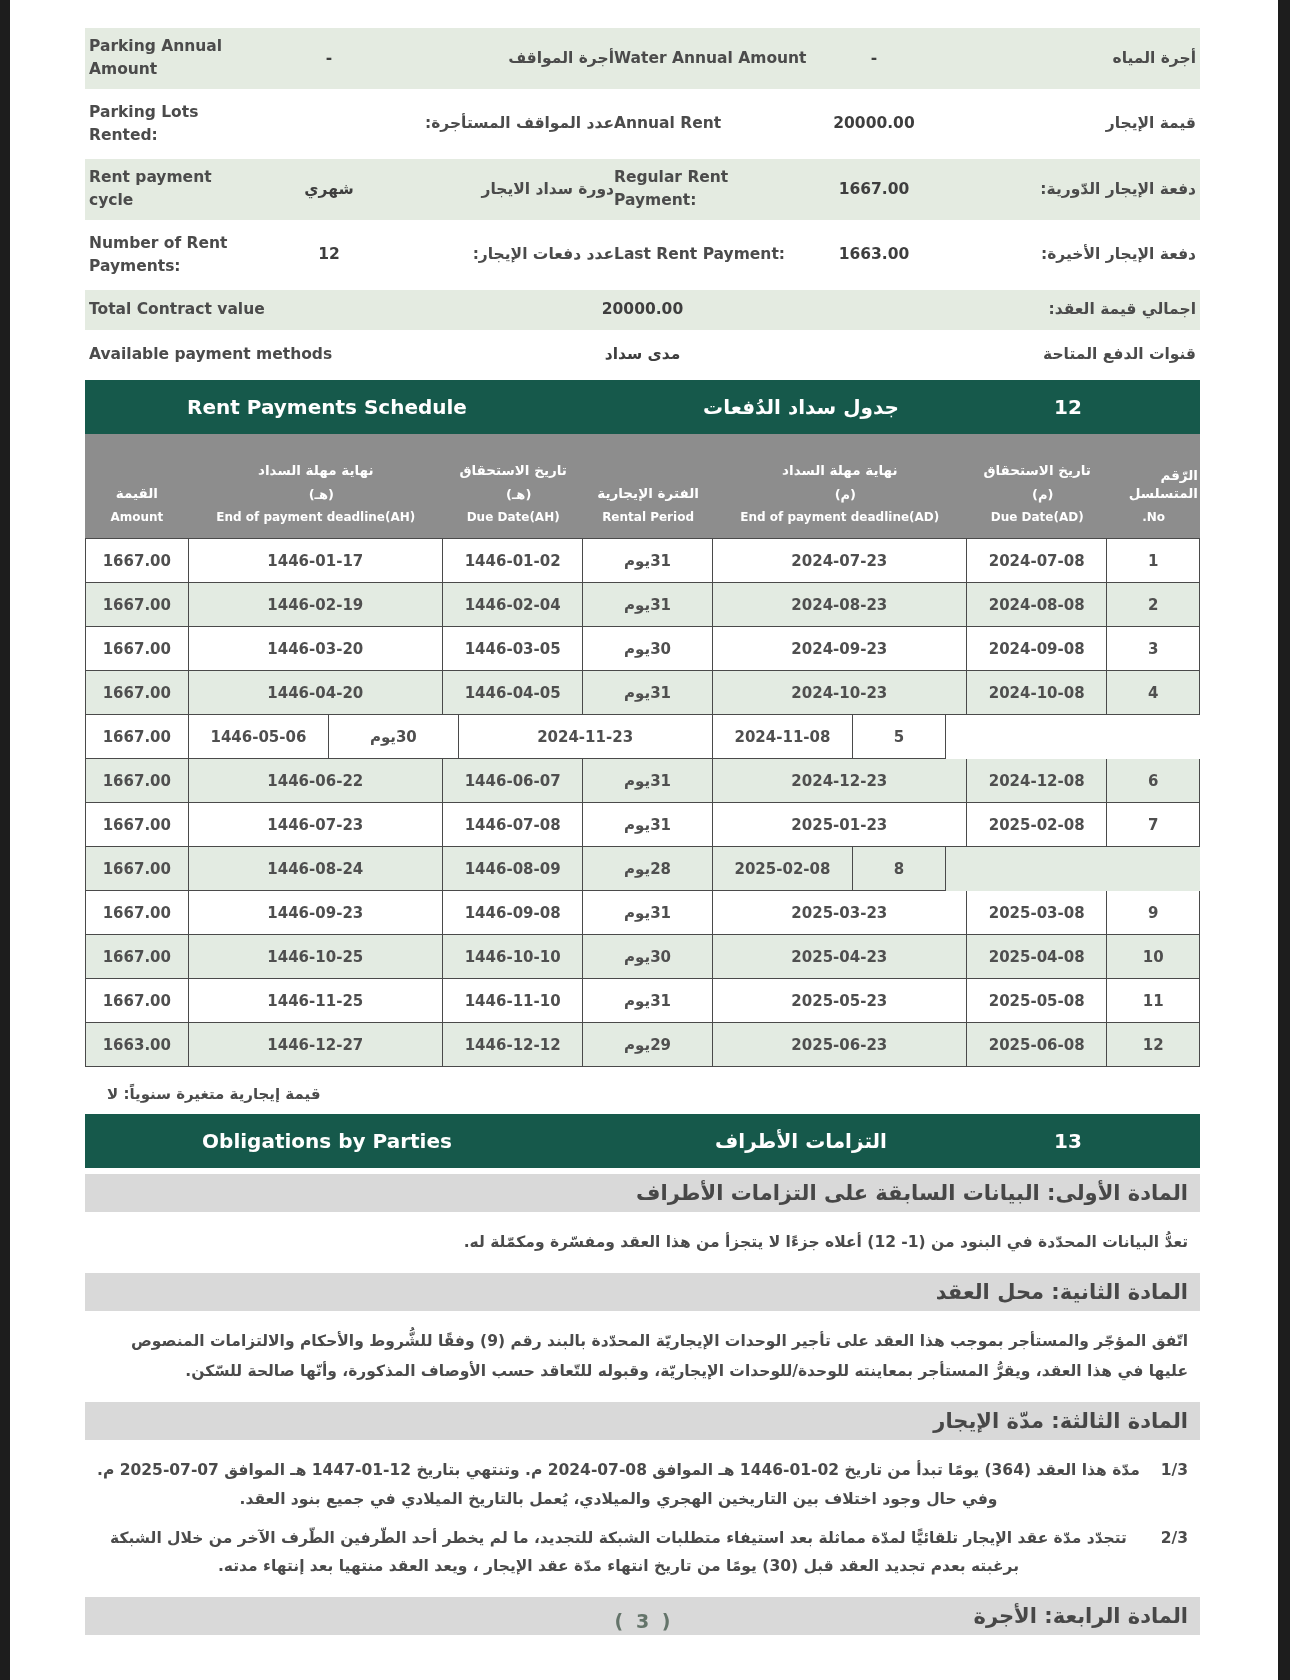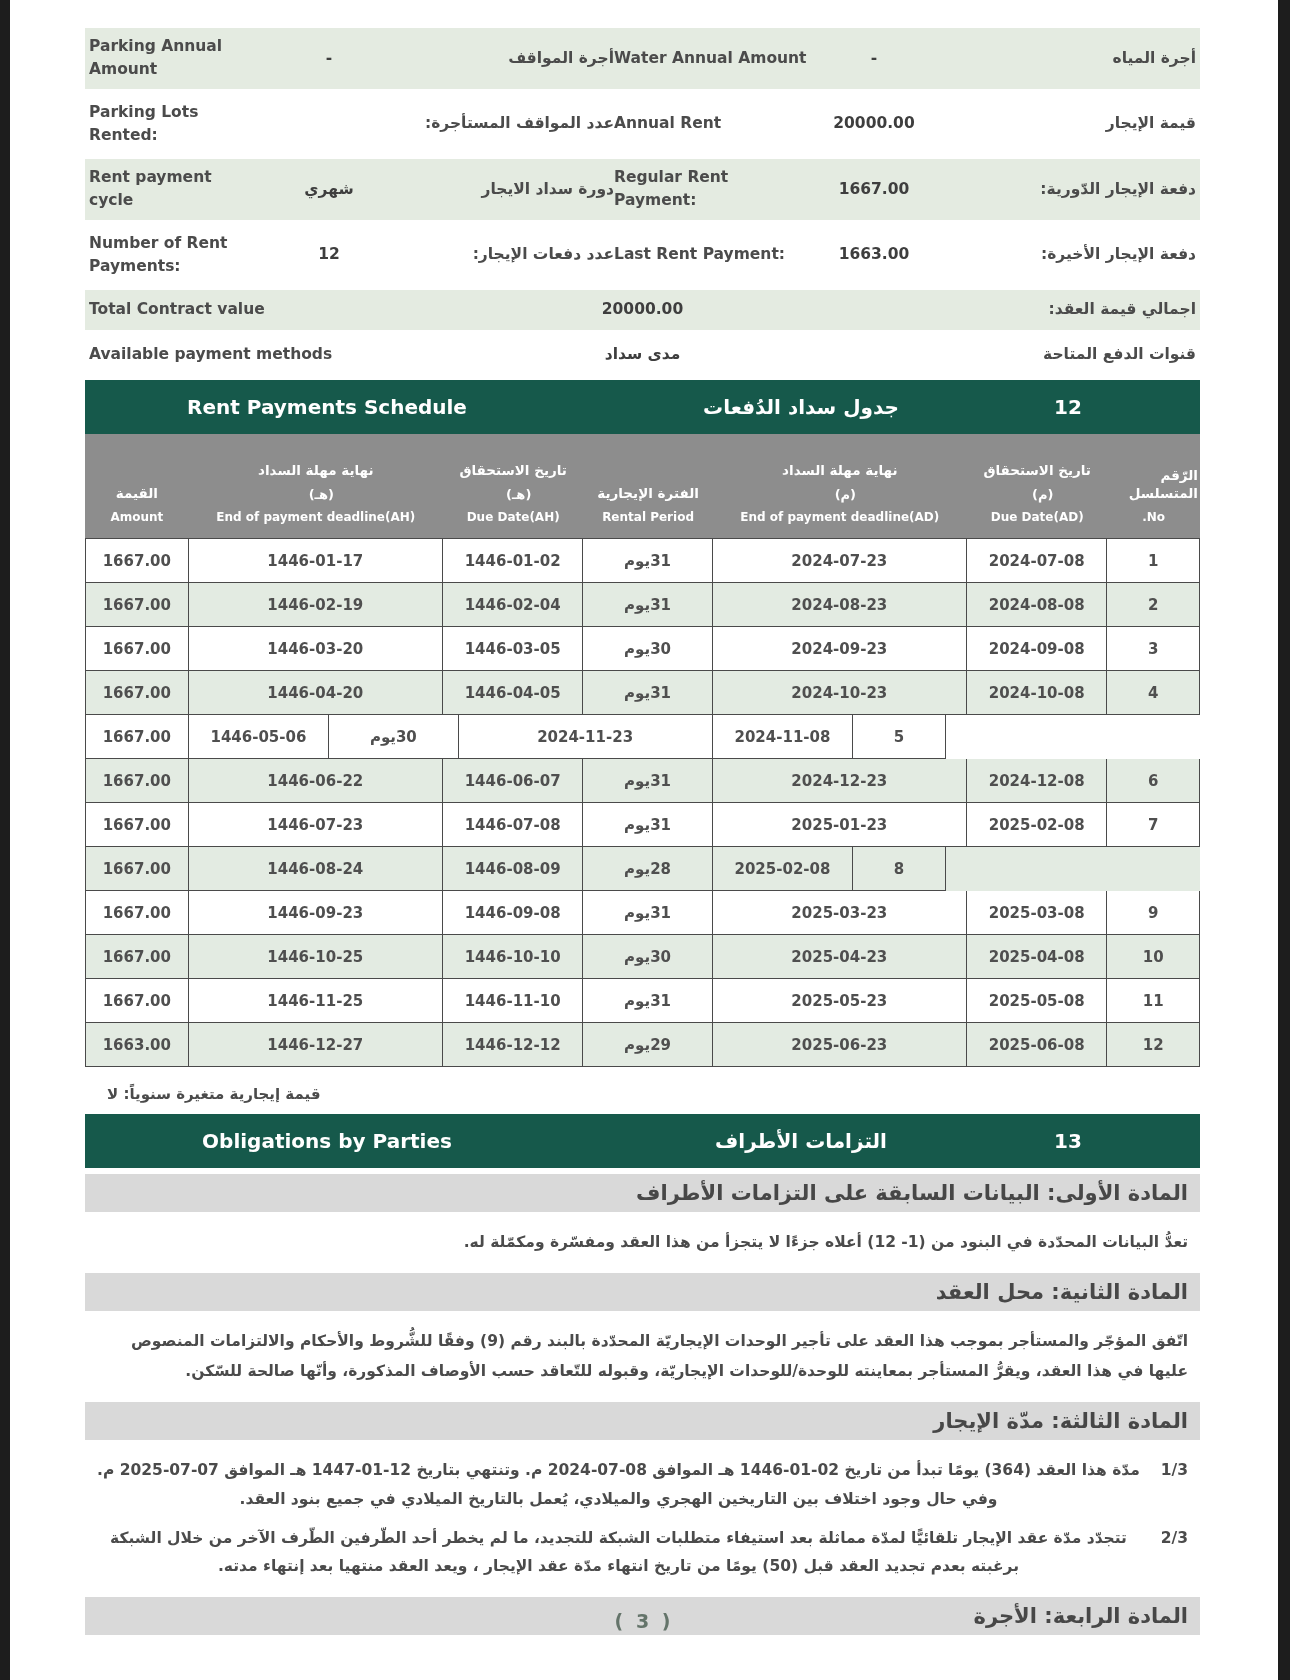--- a/index.html
+++ b/index.html
@@ -305,21 +305,21 @@
         <div class="article-title">المادة الثانية: محل العقد</div>
         <div class="article-body">اتّفق المؤجّر والمستأجر بموجب هذا العقد على تأجير الوحدات الإيجاريّة المحدّدة بالبند رقم (9) وفقًا للشُّروط والأحكام والالتزامات المنصوص عليها في هذا العقد، ويقرُّ المستأجر بمعاينته للوحدة/للوحدات الإيجاريّة، وقبوله للتّعاقد حسب الأوصاف المذكورة، وأنّها صالحة للسّكن.</div>
         <div class="article-title">المادة الثالثة: مدّة الإيجار</div>
         <div class="article-body">
           <div class="article-item">
             <div class="item-no">1/3</div>
             <div class="item-text">مدّة هذا العقد (364) يومًا تبدأ من تاريخ 02-01-1446 هـ الموافق 08-07-2024 م. وتنتهي بتاريخ 12-01-1447 هـ الموافق 07-07-2025 م. وفي حال وجود اختلاف بين التاريخين الهجري والميلادي، يُعمل بالتاريخ الميلادي في جميع بنود العقد.</div>
           </div>
           <div class="article-item">
             <div class="item-no">2/3</div>
-            <div class="item-text">تتجدّد مدّة عقد الإيجار تلقائيًّا لمدّة مماثلة بعد استيفاء متطلبات الشبكة للتجديد، ما لم يخطر أحد الطّرفين الطّرف الآخر من خلال الشبكة برغبته بعدم تجديد العقد قبل (50) يومًا من تاريخ انتهاء مدّة عقد الإيجار ، ويعد العقد منتهيا بعد إنتهاء مدته.</div>
+            <div class="item-text">تتجدّد مدّة عقد الإيجار تلقائيًّا لمدّة مماثلة بعد استيفاء متطلبات الشبكة للتجديد، ما لم يخطر أحد الطّرفين الطّرف الآخر من خلال الشبكة برغبته بعدم تجديد العقد قبل (30) يومًا من تاريخ انتهاء مدّة عقد الإيجار ، ويعد العقد منتهيا بعد إنتهاء مدته.</div>
           </div>
         </div>
         <div class="article-title">المادة الرابعة: الأجرة</div>
         <div class="article-body empty"></div>
       </section>
 
   </div>
   <div class="footer">( 3 )</div>
 </div>
 

